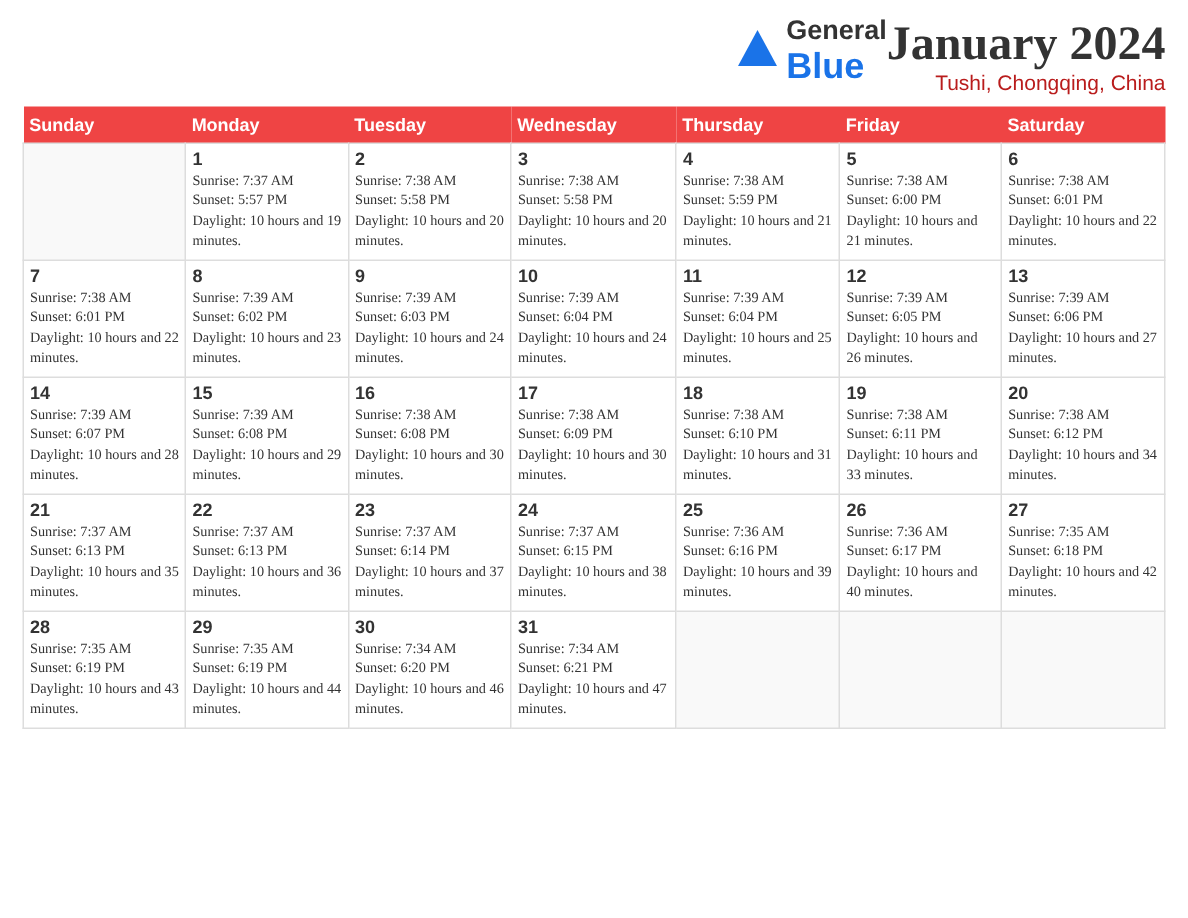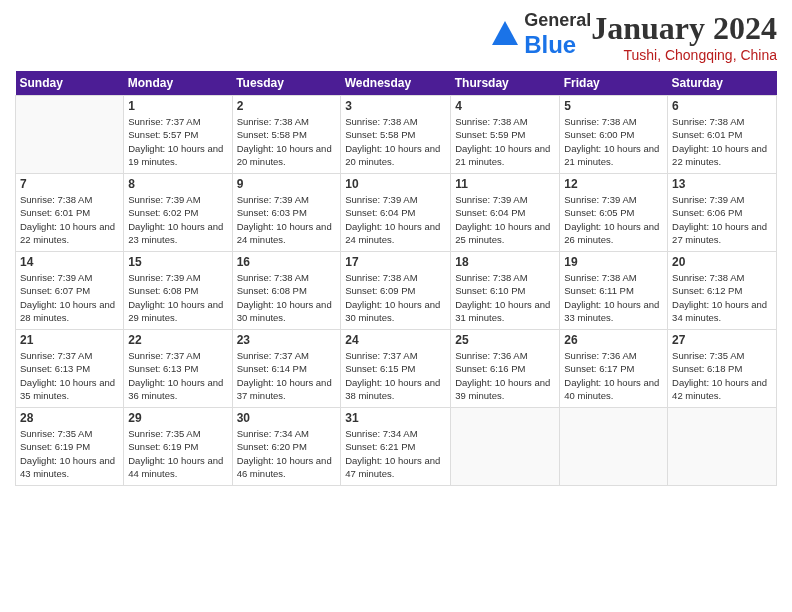--- a/index.html
+++ b/index.html
@@ -42,21 +42,21 @@
     .subtitle {
       font-size: 14px;
       color: #b91c1c;
     }
     table {
       width: 100%;
       border-collapse: collapse;
       font-size: 10px;
     }
     thead tr th {
-      background-color: #4c1d95;
+      background-color: #ef4444;
       color: white;
       padding: 5px 4px;
       text-align: left;
       font-size: 12px;
       font-weight: bold;
     }
     tbody tr td {
       border: 1px solid #ddd;
       vertical-align: top;
       padding: 3px 4px;
@@ -70,20 +70,21 @@
       font-size: 12px;
       font-weight: bold;
       color: #333;
       display: block;
       margin-bottom: 2px;
     }
     .day-info {
       font-size: 9.5px;
       color: #333;
       line-height: 1.4;
+      font-family: Liberation Serif, serif;
     }
   </style>
 </head>
 <body>
 
 <div class="container">
   <div class="header">
     <div class="logo">
       <div class="logo-row">
         <span>

